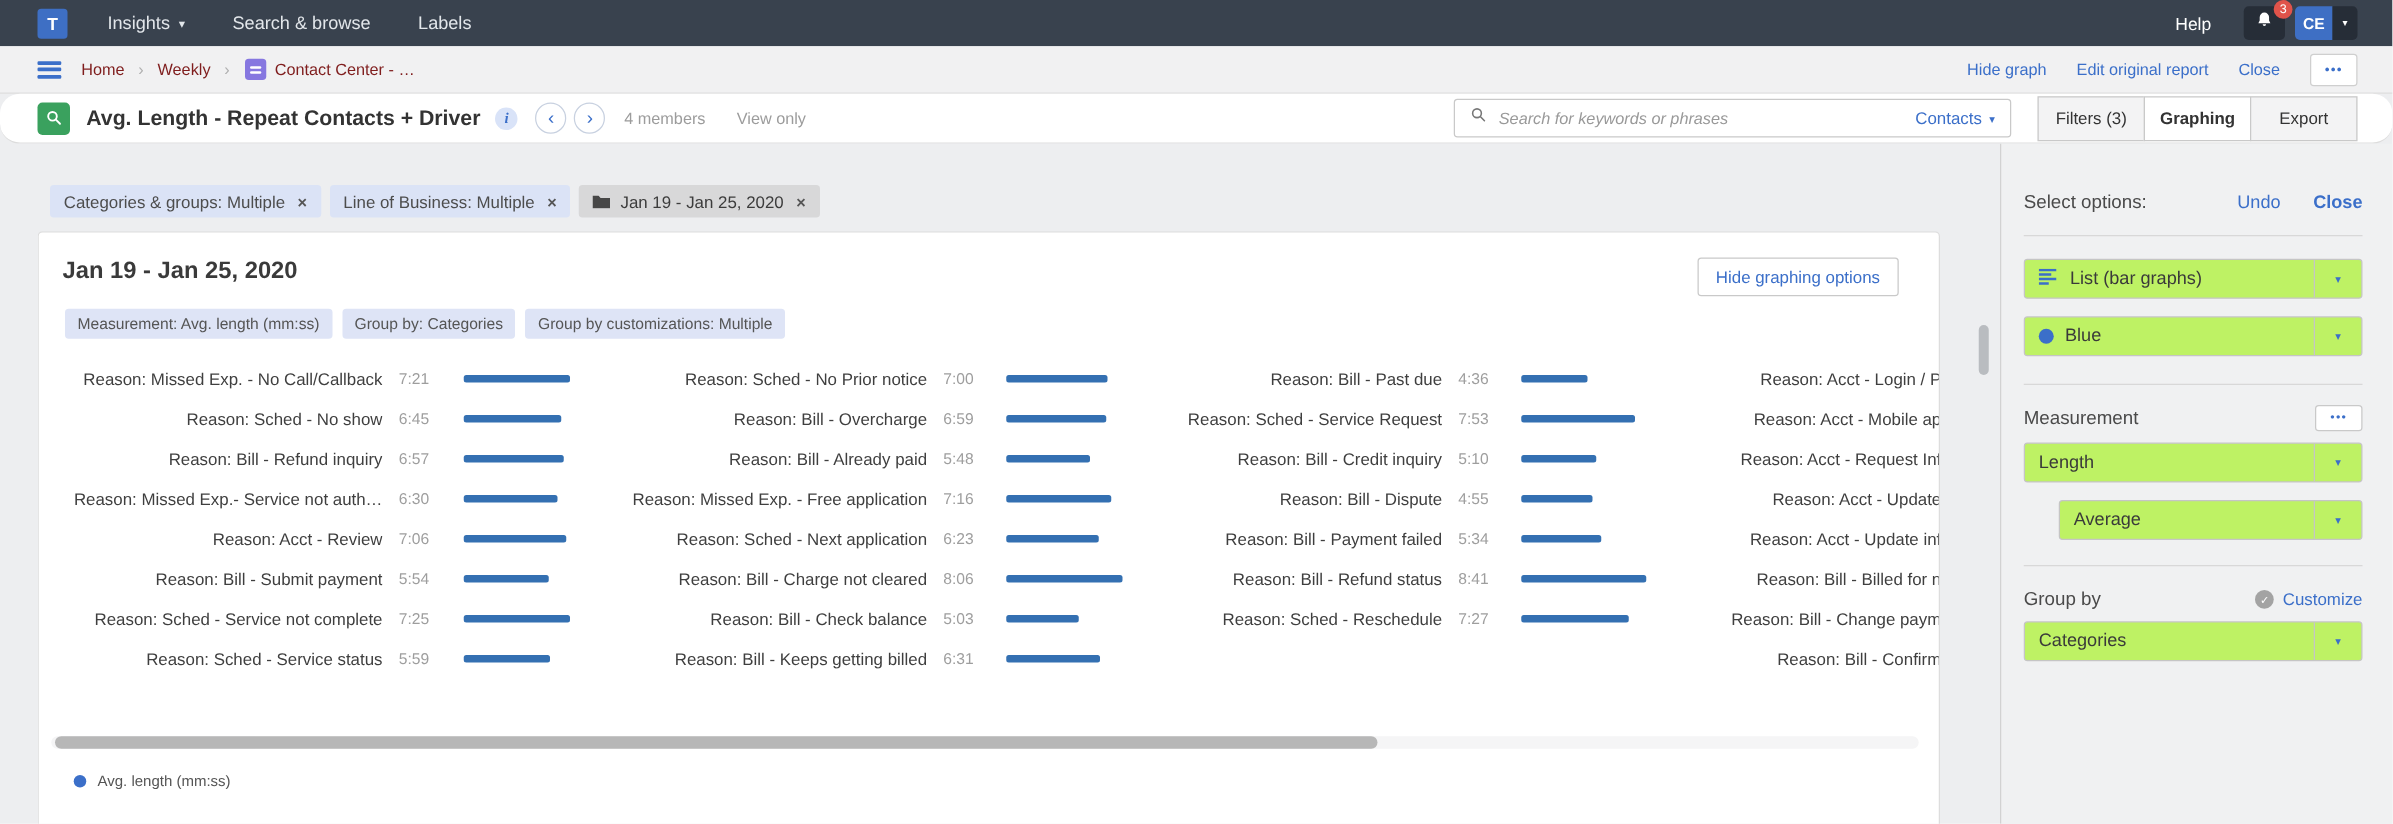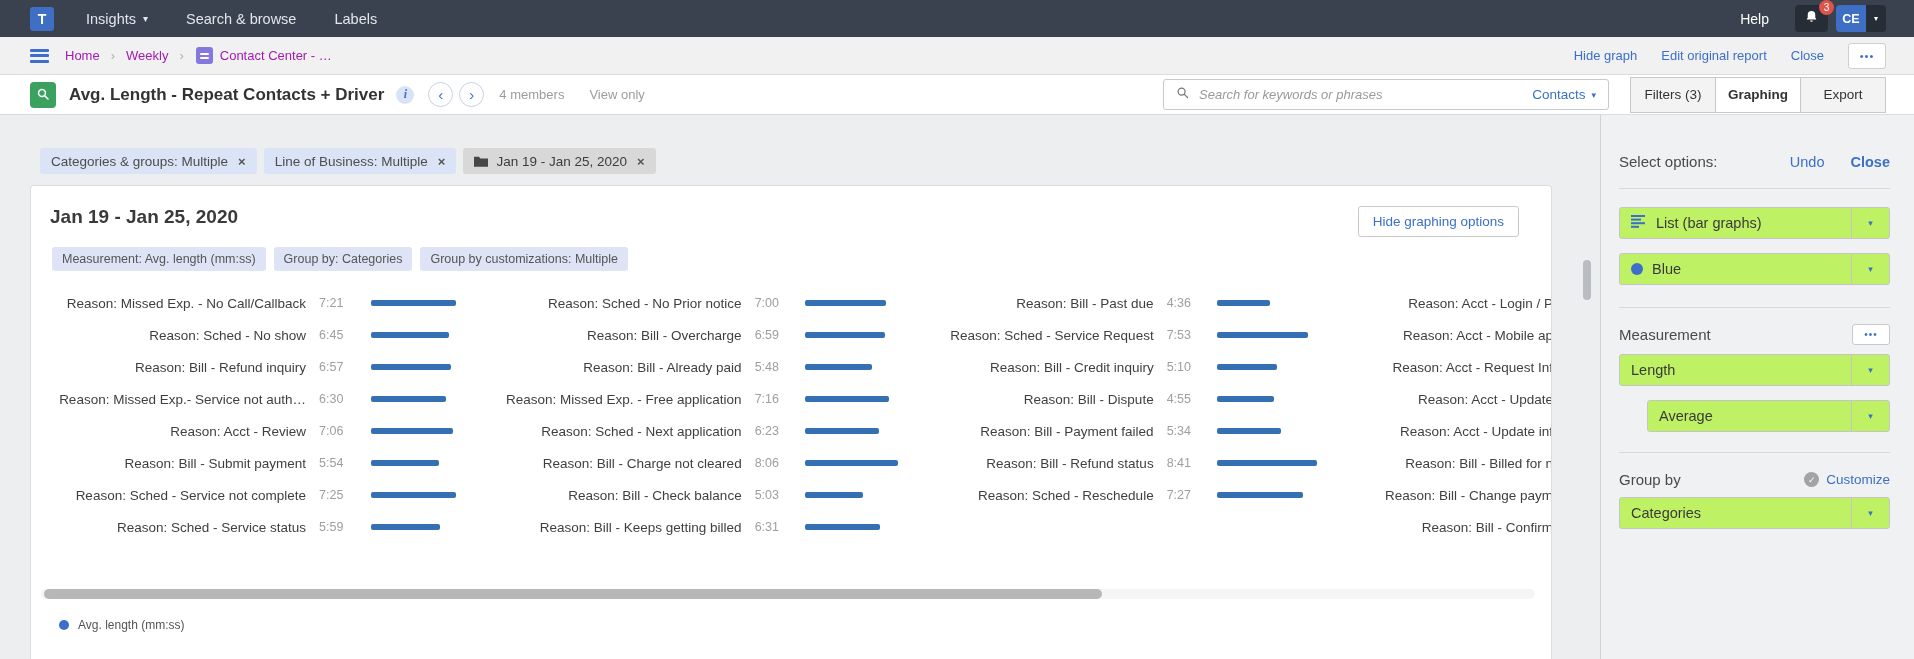--- a/index.html
+++ b/index.html
@@ -23,33 +23,33 @@
   .avatar { width:30px; background:#3e6fc4; border-radius:4px 0 0 4px; color:#fff; font-size:12.5px; font-weight:bold;
             display:flex; align-items:center; justify-content:center; }
   .avatar-caret { width:20px; background:#262d37; border-radius:0 4px 4px 0; color:#fff; font-size:8px;
             display:flex; align-items:center; justify-content:center; }
 
   
   .crumbbar { height:38px; background:#f1f1f2; border-bottom:1px solid #dddddd; display:flex; align-items:center;
               padding:0 28px 0 30px; }
   .hamburger { width:19px; height:14px; display:flex; flex-direction:column; justify-content:space-between; margin-right:16px; cursor:pointer; }
   .hamburger i { display:block; height:3px; background:#3b6fc9; border-radius:1px; }
-  .crumb { color:#a21caf; font-size:13px; }
+  .crumb { color:#7f1d1d; font-size:13px; }
   .crumb-sep { color:#b0b0b0; font-size:13px; margin:0 11px; }
   .doc-icon { width:17px; height:17px; border-radius:3px; background:#8677e0; display:inline-flex; flex-direction:column;
               align-items:center; justify-content:center; gap:2px; margin:0 7px 0 1px; vertical-align:-4px; }
   .doc-icon i { display:block; width:9px; height:2px; background:#fff; border-radius:1px; }
   .crumbbar .spacer { flex:1; }
   .blue-link { color:#3b6fc9; font-size:13px; text-decoration:none; cursor:pointer; }
   .crumb-actions { display:flex; align-items:center; gap:24px; }
   .more-btn { width:38px; height:26px; background:#fff; border:1px solid #cfcfcf; border-radius:3px; color:#3b6fc9;
               font-size:11px; letter-spacing:1px; display:flex; align-items:center; justify-content:center; cursor:pointer; }
 
   
-  .toolbar { height:40px; background:#ffffff; border-bottom:1px solid #dcdcdc; display:flex; align-items:center; padding-left:30px; }
+  .toolbar { height:40px; background:#ffffff; border-bottom:1px solid #dcdcdc; display:flex; align-items:center; padding-left:30px;border-radius:16px; }
   .title-icon { width:26px; height:26px; border-radius:4px; background:#3aa15e; display:flex; align-items:center; justify-content:center; }
   .page-title { font-size:17px; font-weight:bold; color:#333; margin:0 12px 0 13px; white-space:nowrap; }
   .info-circle { width:18px; height:18px; border-radius:50%; background:#d9e3f8; color:#3b6fc9; font-family:"Liberation Serif",serif;
                  font-style:italic; font-weight:bold; font-size:12px; display:flex; align-items:center; justify-content:center; margin-right:14px; cursor:pointer; }
   .chev-btn { width:25px; height:25px; border-radius:50%; border:1px solid #c8d1e0; background:#fff; color:#3b6fc9;
               font-size:15px; display:flex; align-items:center; justify-content:center; cursor:pointer; }
   .chev-btn + .chev-btn { margin-left:6px; }
   .muted { color:#9c9c9c; font-size:13px; }
   .members { margin-left:15px; }
   .view-only { margin-left:25px; }

